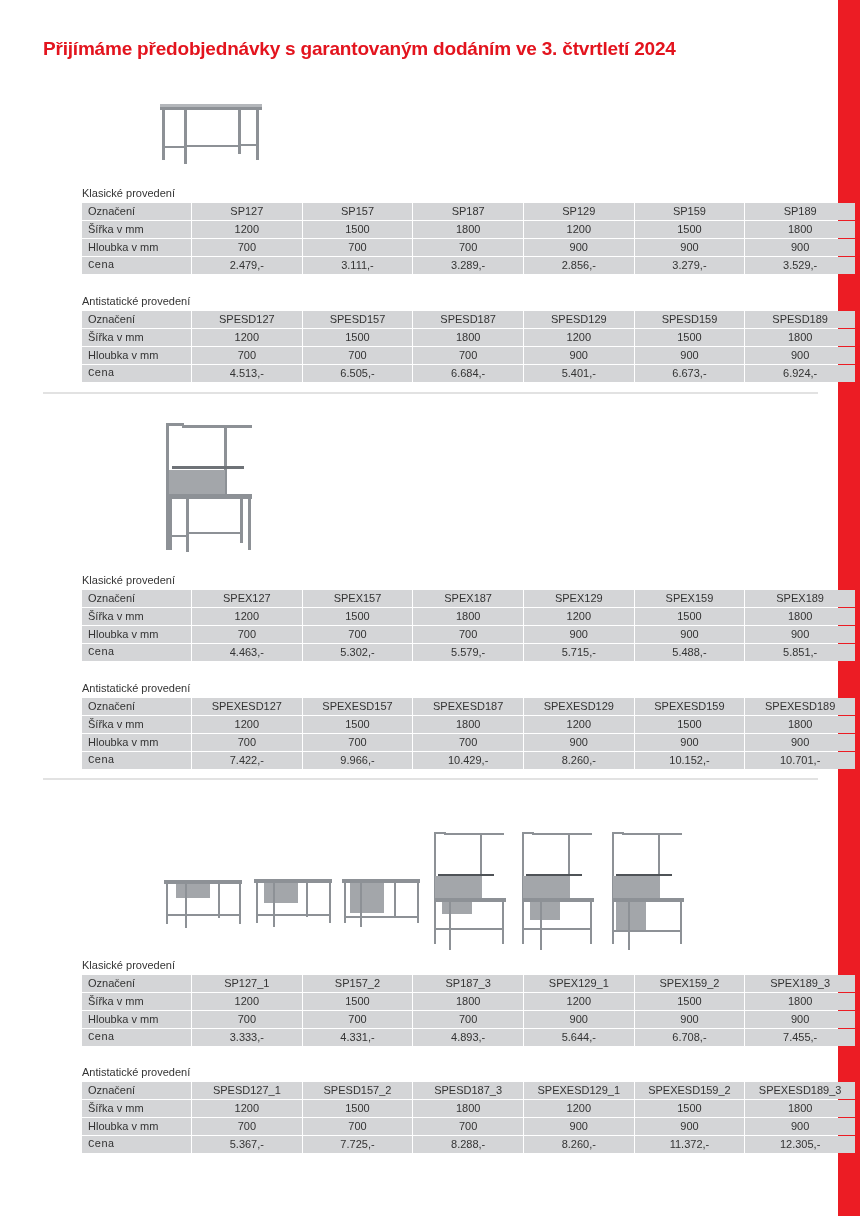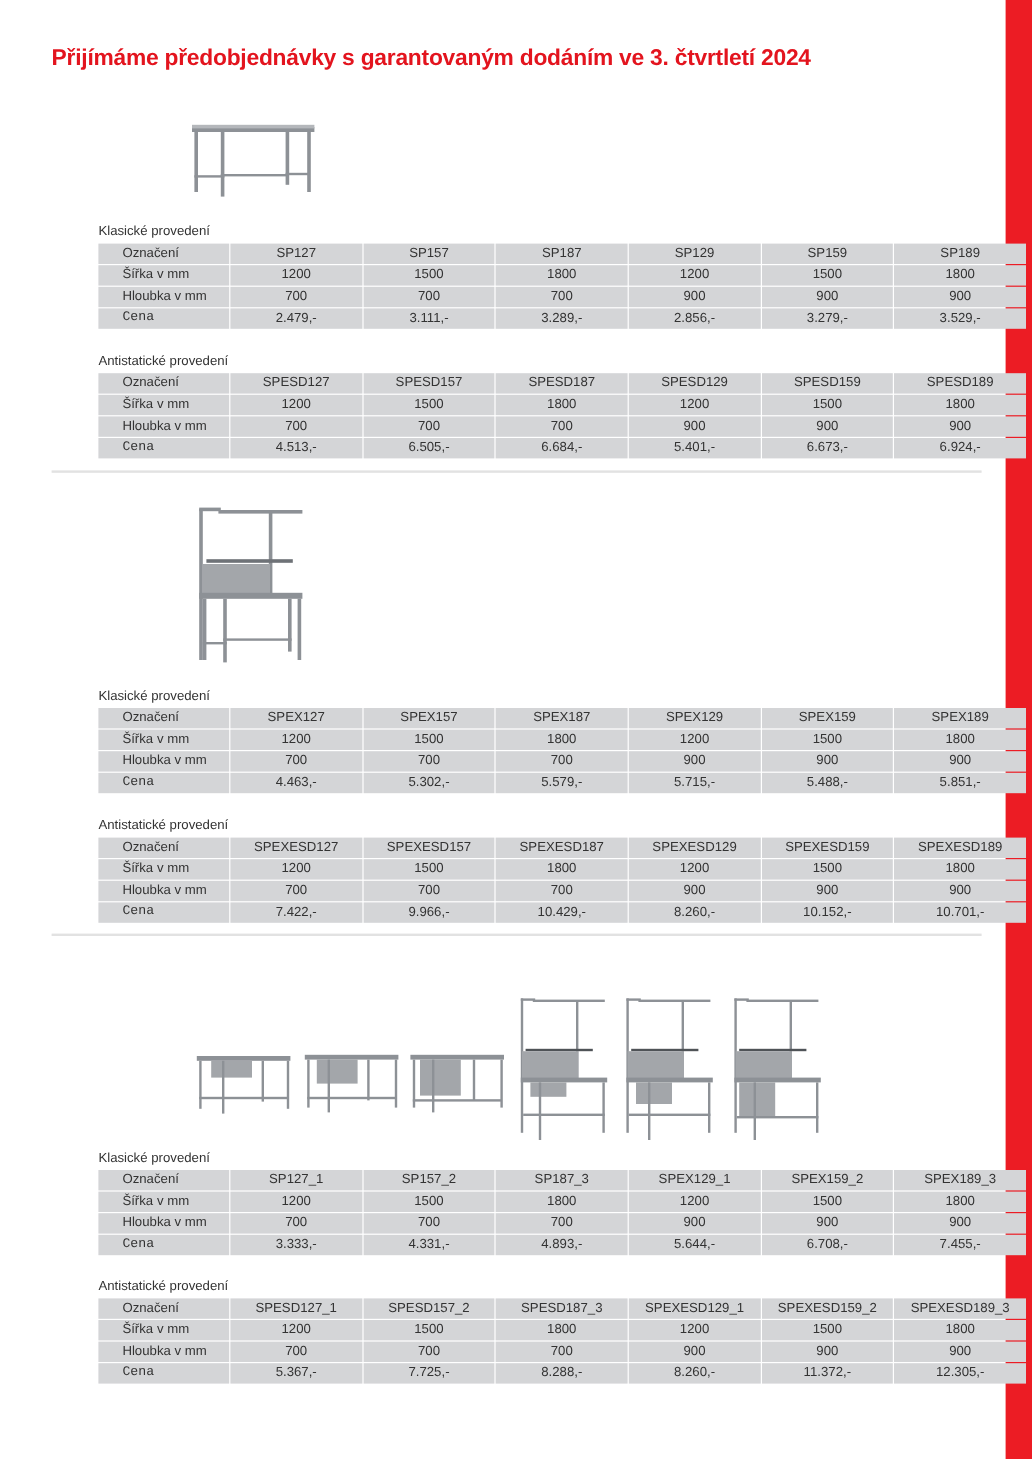--- a/index.html
+++ b/index.html
@@ -16,21 +16,21 @@
 
   .section { position: absolute; left: 43px; width: 775px; margin-left: 39px; }
   .divider { position: absolute; left: 43px; width: 775px; height: 2px; background: #e2e2e2; }
 
   .tbl-caption { font-size: 11px; color: #333; height: 16px; line-height: 16px; margin-bottom: 1px; }
   table.spec { width: 775px; border-collapse: separate; border-spacing: 1px 1px; margin-left: -1px; table-layout: fixed; }
   table.spec td {
     background: #d4d5d7; height: 17px; font-size: 11px; line-height: 17px;
     text-align: center; color: #333; padding: 0 4px; white-space: nowrap;
   }
-  table.spec td.lbl { text-align: left; width: 109px; padding-left: 20px; }
+  table.spec td.lbl { text-align: left; width: 109px; padding-left: 6px; }
   table.spec tr.price td { font-weight: normal; }
   table.spec tr.price td.lbl { font-weight: normal; font-family: Liberation Mono, monospace; }
 
   .img-slot { position: absolute; }
   svg { display: block; }
 
   .footer {
     position: absolute; top: 1235px; right: 42px; height: 16px;
     font-size: 11px; color: #333; display: flex; align-items: center;
   }

